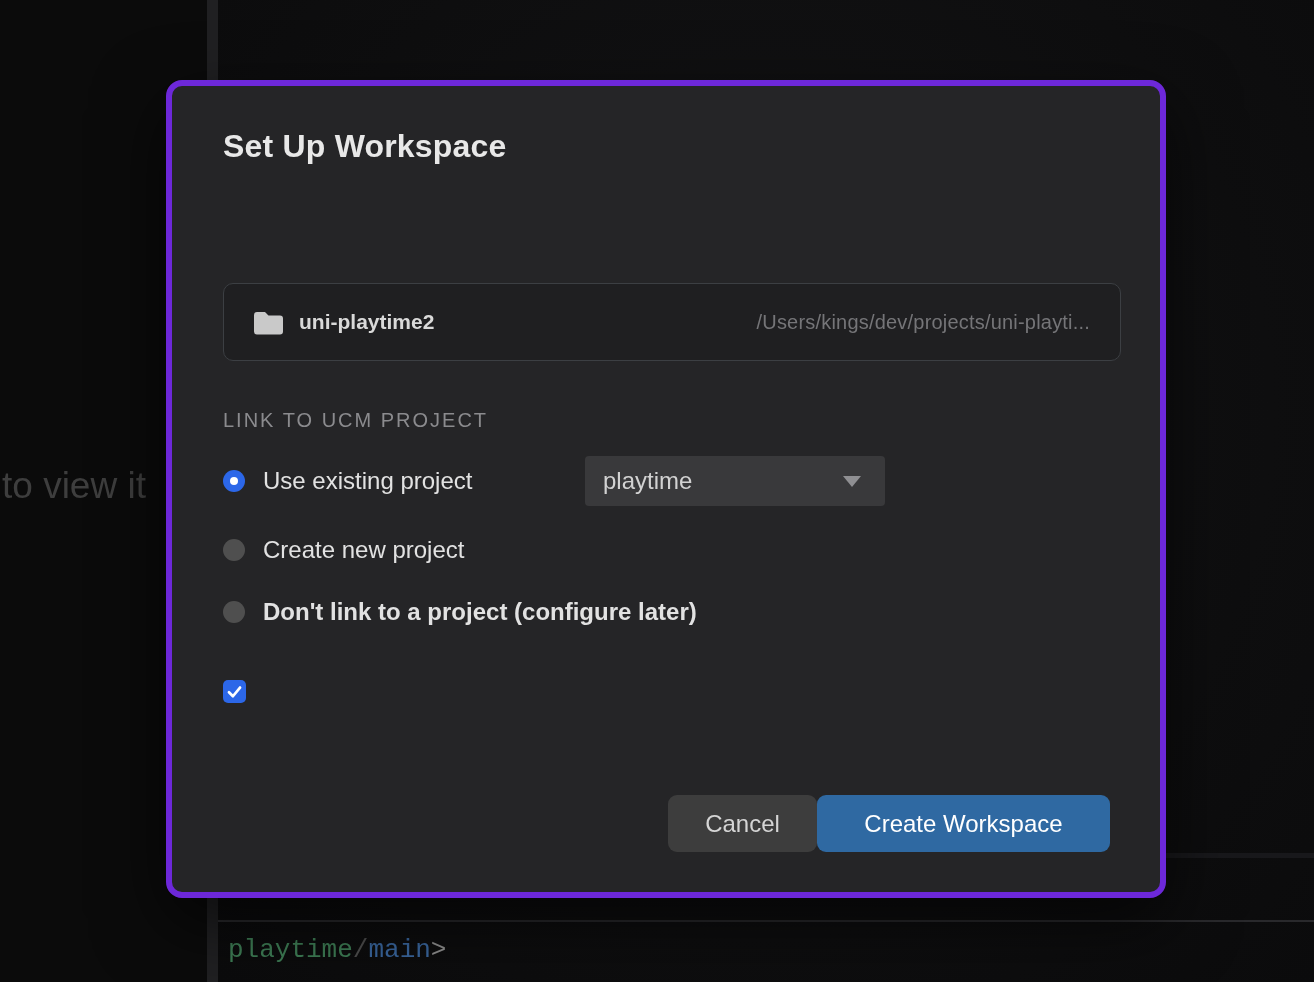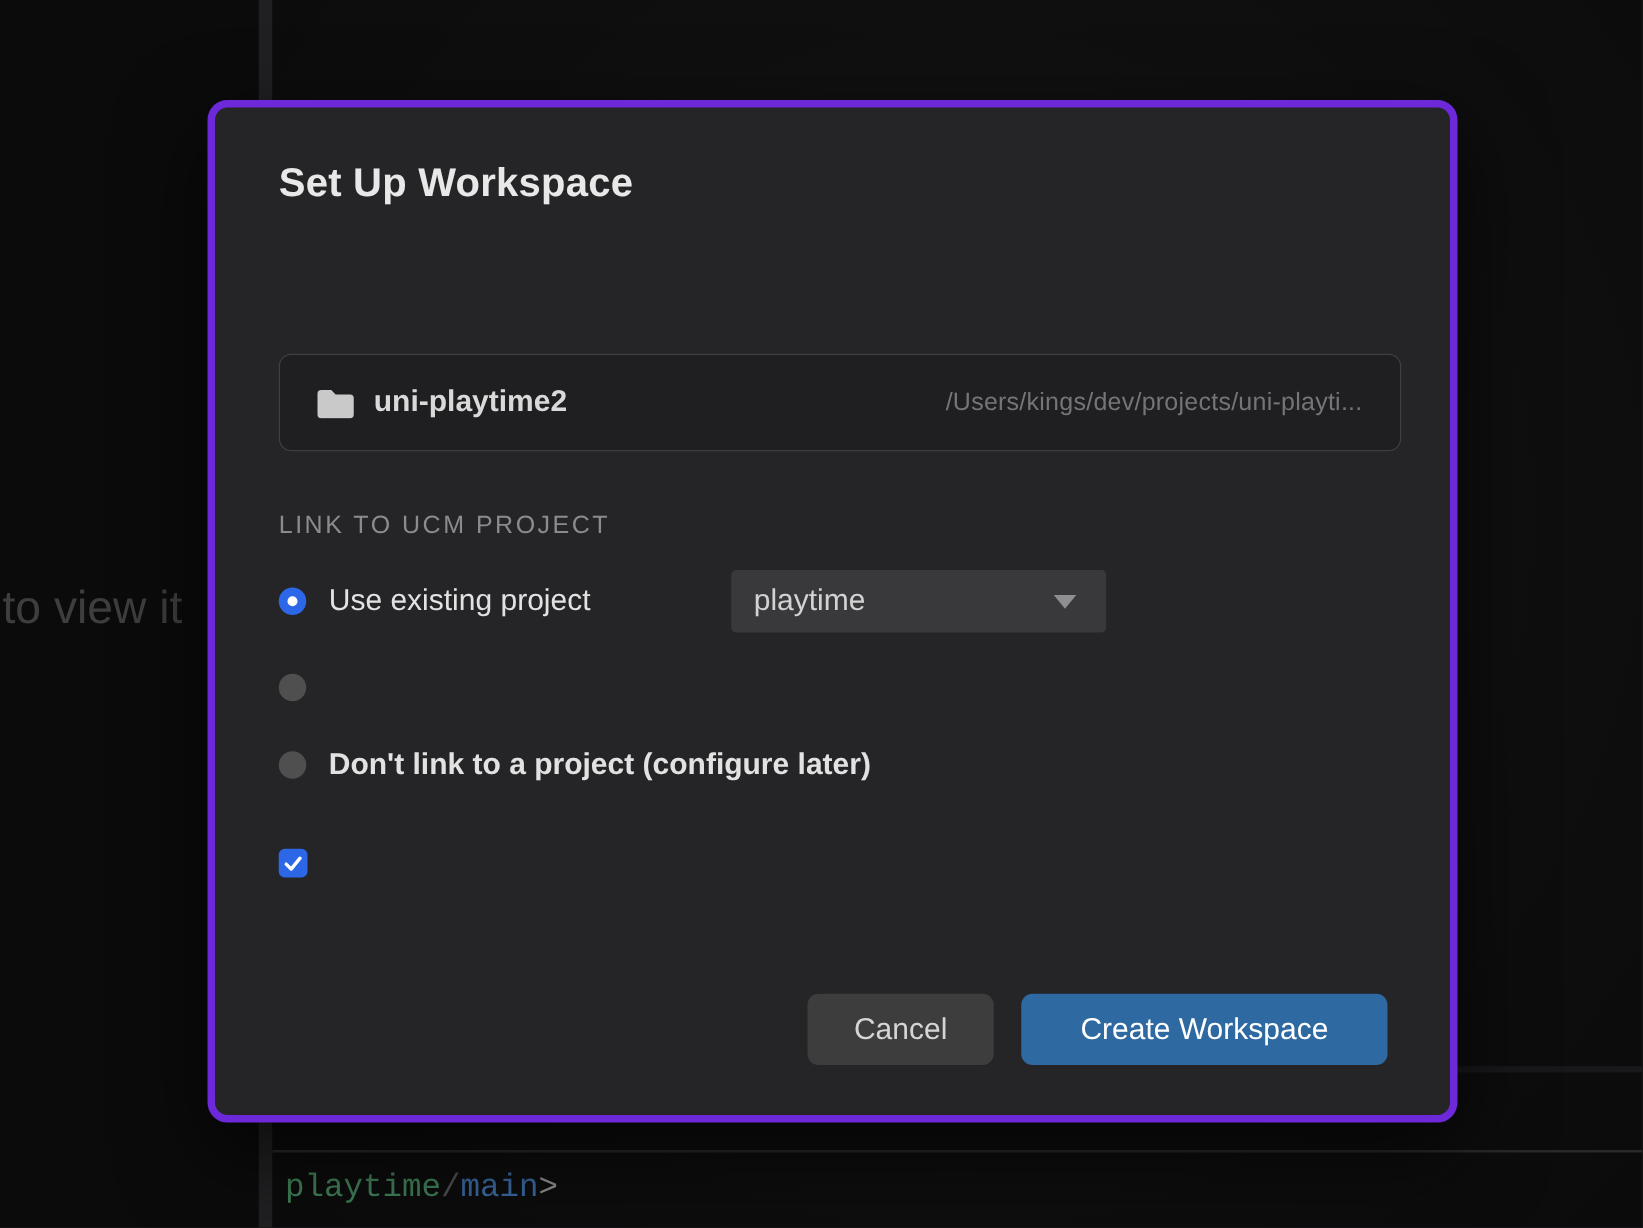--- a/index.html
+++ b/index.html
@@ -74,21 +74,21 @@
     border: 1px solid #3c3f43;
     border-radius: 10px;
     display: flex; align-items: center; justify-content: space-between;
     padding: 0 30px 0 28px;
     cursor: pointer;
   }
   .folder-left { display: flex; align-items: center; }
   .folder-icon { width: 32px; height: 25px; display: block; }
   .folder-name {
     margin-left: 15px;
-    font-size: 24px; font-weight: 600; color: #d9d9d9;
+    font-size: 21px; font-weight: 600; color: #d9d9d9;
   }
   .folder-path {
     font-size: 20px; color: #757578; letter-spacing: 0.2px; text-align: center;
   }
 
   .radio-row {
     position: absolute; left: 51px; height: 50px;
     display: flex; align-items: center;
   }
   .row-existing { top: 370px; width: 900px; }
@@ -134,21 +134,21 @@
   .checkbox {
     display: inline-flex; align-items: center; justify-content: center;
     width: 23px; height: 23px; border-radius: 5px;
     background: #2c67e8; vertical-align: -4px;
     cursor: pointer;
   }
   .checkbox svg { display: block; }
 
   .actions {
     position: absolute; left: 0; top: 709px; width: 100%;
-    display: flex; justify-content: flex-end; gap: 22px;
+    display: flex; justify-content: flex-end; 
     padding-right: 50px;
   }
   .btn {
     height: 57px; border: none; border-radius: 9px;
     display: flex; align-items: center; justify-content: center;
     font-family: "Liberation Sans", sans-serif;
     font-size: 24px; cursor: pointer;
   }
   .btn-cancel {
     min-width: 149px; padding: 0 20px;
@@ -191,20 +191,21 @@
     <span class="radio on"></span>
     <span class="radio-label">Use existing project</span>
     <div class="project-dropdown">
       <span class="dropdown-value">playtime</span>
       <span class="chevron-down"></span>
     </div>
   </div>
 
   <div class="radio-row row-create">
     <span class="radio off"></span>
+    <span class="radio-label">Create new project</span>
   </div>
 
   <div class="radio-row row-dontlink">
     <span class="radio off"></span>
     <span class="radio-label">Don't link to a project (configure later)</span>
   </div>
 
   <label class="auto-switch"><span class="checkbox">
         <svg width="19" height="19" viewBox="0 0 24 24">
           <polyline points="5,13 10,18 19,7" fill="none" stroke="#ffffff" stroke-width="3.4" stroke-linecap="round" stroke-linejoin="round"></polyline>

